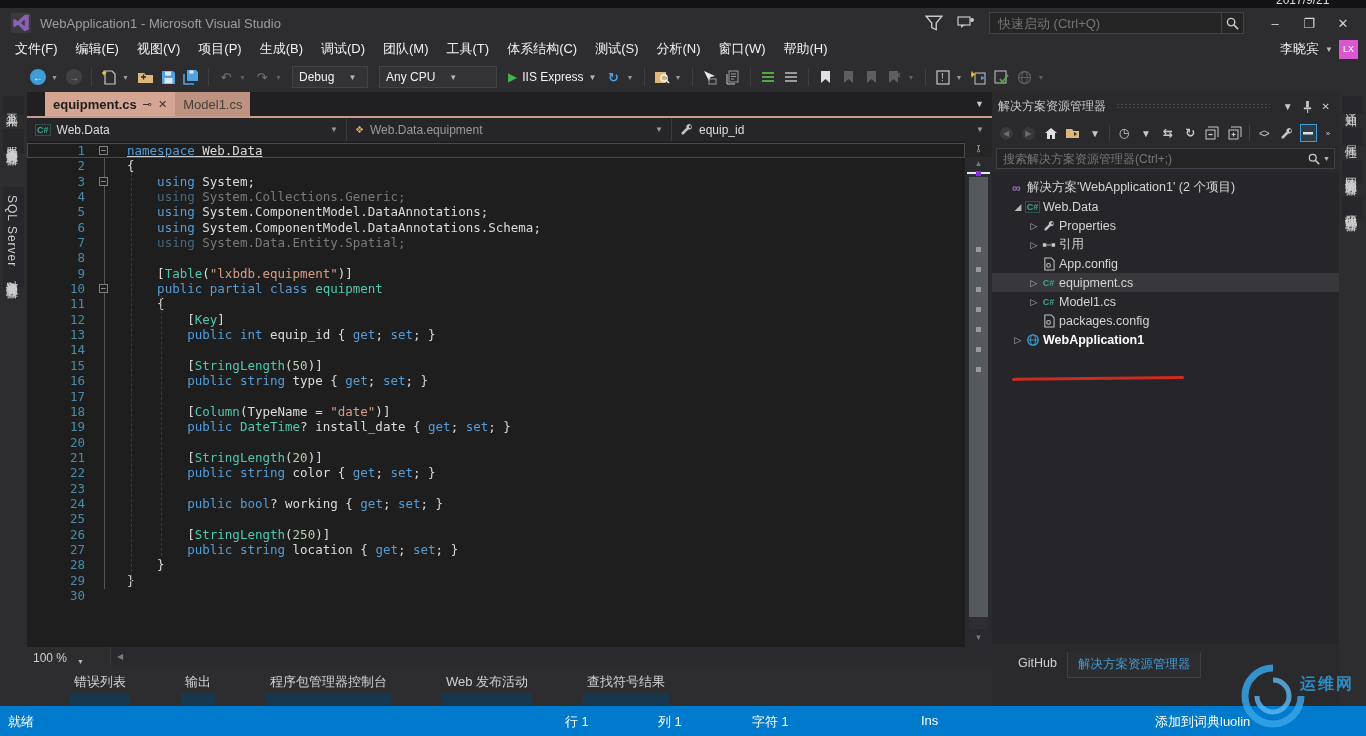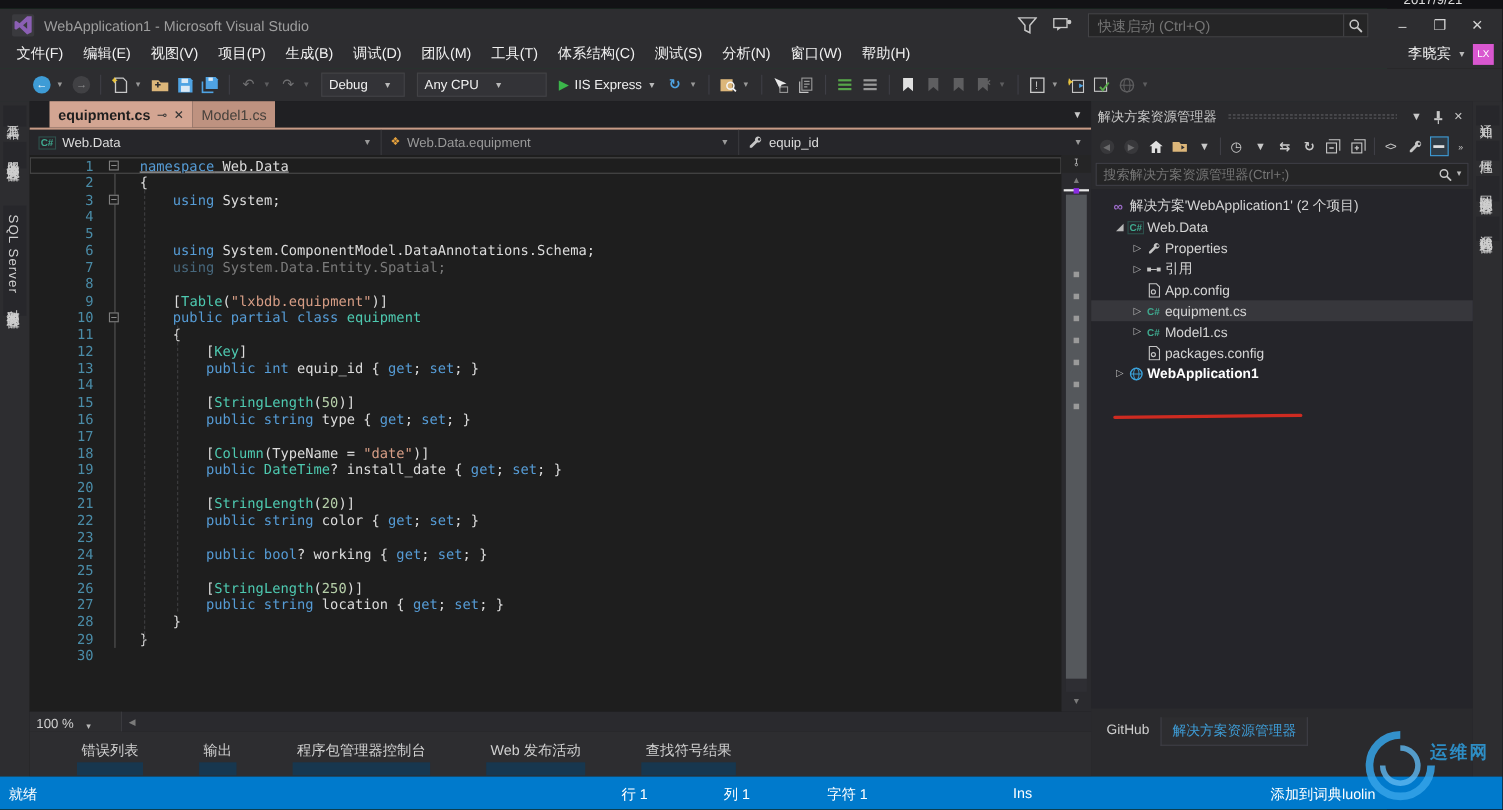--- a/index.html
+++ b/index.html
@@ -133,21 +133,21 @@
 
   .tree { position:absolute; left:0; top:80px; width:347px; height:472px; background:#25252A; padding-top:6px; }
   .trow { height:19px; display:flex; align-items:center; font-size:12.5px; color:#d4d4d4; position:relative; }
   .trow.sel { background:#37373C; }
   .trow.bold .tlabel { font-weight:bold; color:#fff; }
   .tarrow { width:12px; text-align:center; color:#b8b8b8; font-size:9px; flex:none; }
   .ticon { width:17px; flex:none; display:flex; align-items:center; justify-content:center; }
   .tlabel { padding-left:2px; white-space:nowrap; }
   .redline { position:absolute; left:20px; top:205px; width:172px; height:3px; background:#CE2B21; transform:rotate(-0.6deg); border-radius:2px; z-index:5; }
 
-  .rp-tabs { position:absolute; left:0; top:560px; height:26px; display:flex; padding-left:4px; }
+  .rp-tabs { position:absolute; left:12px; top:560px; height:26px; display:flex; padding-left:4px; }
   .rptab { font-size:12.5px; padding:4px 10px; color:#cfcfcf; }
   .rptab.active { color:#3E9CD6; background:#2D2D30; border:1px solid #3F3F46; border-top:none; }
 
   
   .statusbar { position:absolute; left:0; top:706px; width:1366px; height:30px; background:#007ACC; color:#fff; font-size:13px; }
   .sb-item { position:absolute; top:7px; }
   .watermark { font-family:"DejaVu Sans Mono",monospace; white-space:nowrap;margin-top:40px; }
   .wm-overlay { position:absolute; top:7px; font-size:13px; }
 
   
@@ -432,24 +432,26 @@
             <div class="cl">
               <span class="ln">3</span>
               <span class="fold">
                 <span class="foldbox">–</span>
               </span>
               <span class="codeTxt"><span class="tk k">    using</span><span class="tk p"> System;</span></span>
             </div>
             <div class="cl">
               <span class="ln">4</span>
               <span class="fold"></span>
+              <span class="codeTxt"><span class="tk kd">    using</span><span class="tk d"> System.Collections.Generic;</span></span>
             </div>
             <div class="cl">
               <span class="ln">5</span>
               <span class="fold"></span>
+              <span class="codeTxt"><span class="tk k">    using</span><span class="tk p"> System.ComponentModel.DataAnnotations;</span></span>
             </div>
             <div class="cl">
               <span class="ln">6</span>
               <span class="fold"></span>
               <span class="codeTxt"><span class="tk k">    using</span><span class="tk p"> System.ComponentModel.DataAnnotations.Schema;</span></span>
             </div>
             <div class="cl">
               <span class="ln">7</span>
               <span class="fold"></span>
               <span class="codeTxt"><span class="tk kd">    using</span><span class="tk d"> System.Data.Entity.Spatial;</span></span>

